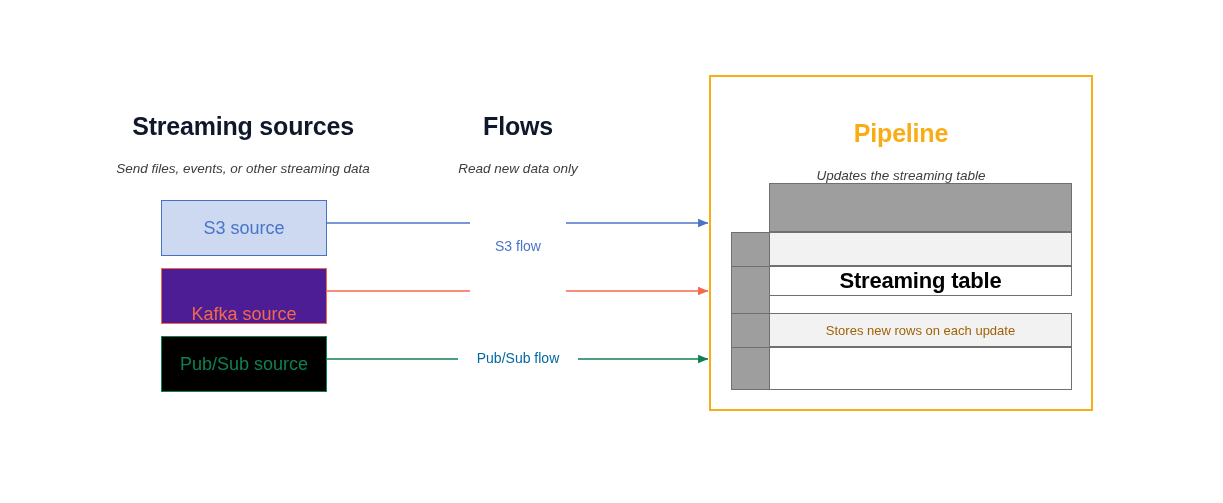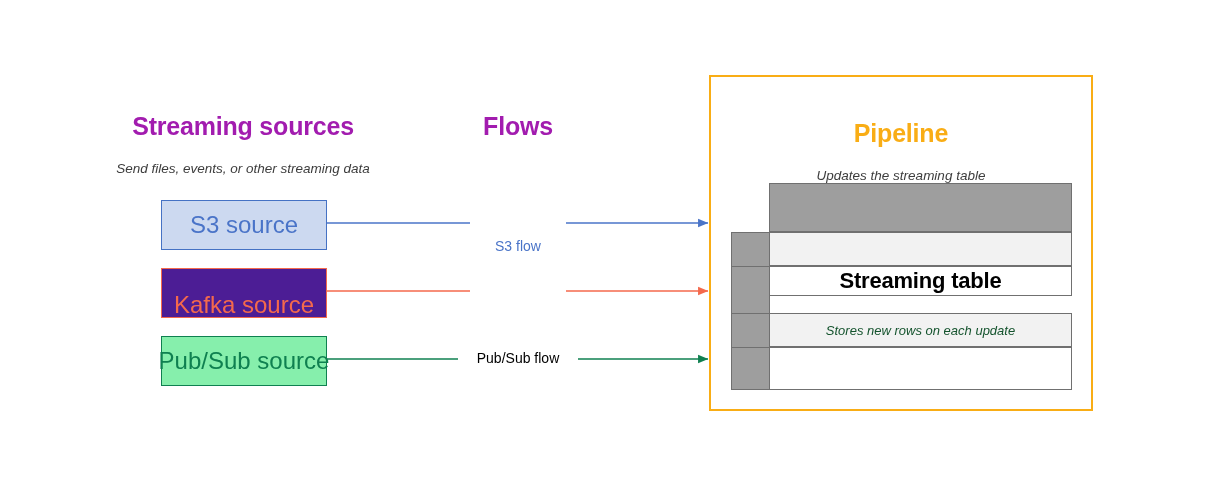--- a/index.html
+++ b/index.html
@@ -24,21 +24,21 @@
   
   .col-head {
     position: absolute;
     text-align: center;
     white-space: nowrap;
   }
   .col-title {
     font-size: 25px;
     font-weight: bold;
     letter-spacing: -0.2px;
-    color: #a21caf;
+    color: #0f172a;
     line-height: 1.1;
   }
   .col-sub {
     font-size: 13.5px;
     font-style: italic;
     color: #3d3d3d;
     line-height: 1.2;
     margin-top: 20px;
   }
 
@@ -46,47 +46,47 @@
   #head-flows   { left: 408px; top: 113px; width: 220px; }
   #head-pipeline{ left: 709px; top: 113px; width: 384px; }
   #head-pipeline .col-title { color: #f9ad15; margin-top: 7px; }
   #head-pipeline .col-sub { color: #3d3d3d; }
 
   
   .src-box {
     position: absolute;
     left: 161px;
     width: 166px;
-    height: 50px;
+    height: 56px;
     box-sizing: border-box;
     border-width: 1.5px;
     border-style: solid;
     display: flex;
     align-items: center;
     justify-content: center;
-    font-size: 24px;
+    font-size: 18px;
     line-height: 1;
     white-space: nowrap;
   }
   #src-s3     { top: 200px; background: #ccd9f0; border-color: #4572c4; color: #4a74c8; }
   #src-kafka  { top: 268px; background: #4c1d95; border-color: #f4694c; color: #f4694c; align-items: flex-end; }
-  #src-pubsub { top: 336px; background: #86efac; border-color: #0f8050; color: #0f8050; }
+  #src-pubsub { top: 336px; background: #000000; border-color: #0f8050; color: #0f8050; }
 
   
   .flow-label {
     position: absolute;
     width: 200px;
     text-align: center;
     font-size: 14px;
     line-height: 1;
     white-space: nowrap;
   }
   #flow-label-s3     { left: 418px; top: 215px; color: #4a74c8; margin-top: 24px; }
   #flow-label-kafka  { left: 418px; top: 283px; color: #f4694c; }
-  #flow-label-pubsub { left: 418px; top: 351px; color: #000000; }
+  #flow-label-pubsub { left: 418px; top: 351px; color: #0369a1; }
 
   
   #pipeline-box {
     position: absolute;
     left: 709px;
     top: 75px;
     width: 384px;
     height: 336px;
     box-sizing: border-box;
     border: 2px solid #f9ad15;
@@ -146,22 +146,21 @@
 
   .tbl-title {
     font-size: 22px;
     font-weight: bold;
     letter-spacing: -0.2px;
     color: #000000;
     white-space: nowrap;
   }
   .tbl-sub {
     font-size: 13px;
-    font-style: italic;
-    color: #14532d;
+    color: #a16207;
     white-space: nowrap;
   }
 
   
   #connectors {
     position: absolute;
     left: 0; top: 0;
     width: 1223px;
     height: 503px;
     pointer-events: none;
@@ -172,20 +171,21 @@
 
 <div id="canvas">
 
   <div class="col-head" id="head-sources">
     <div class="col-title">Streaming sources</div>
     <div class="col-sub">Send files, events, or other streaming data</div>
   </div>
 
   <div class="col-head" id="head-flows">
     <div class="col-title">Flows</div>
+    <div class="col-sub">Read new data only</div>
   </div>
 
   <div class="col-head" id="head-pipeline">
     <div class="col-title">Pipeline</div>
     <div class="col-sub">Updates the streaming table</div>
   </div>
 
   <div id="pipeline-box"></div>
 
   <div id="streaming-table">

